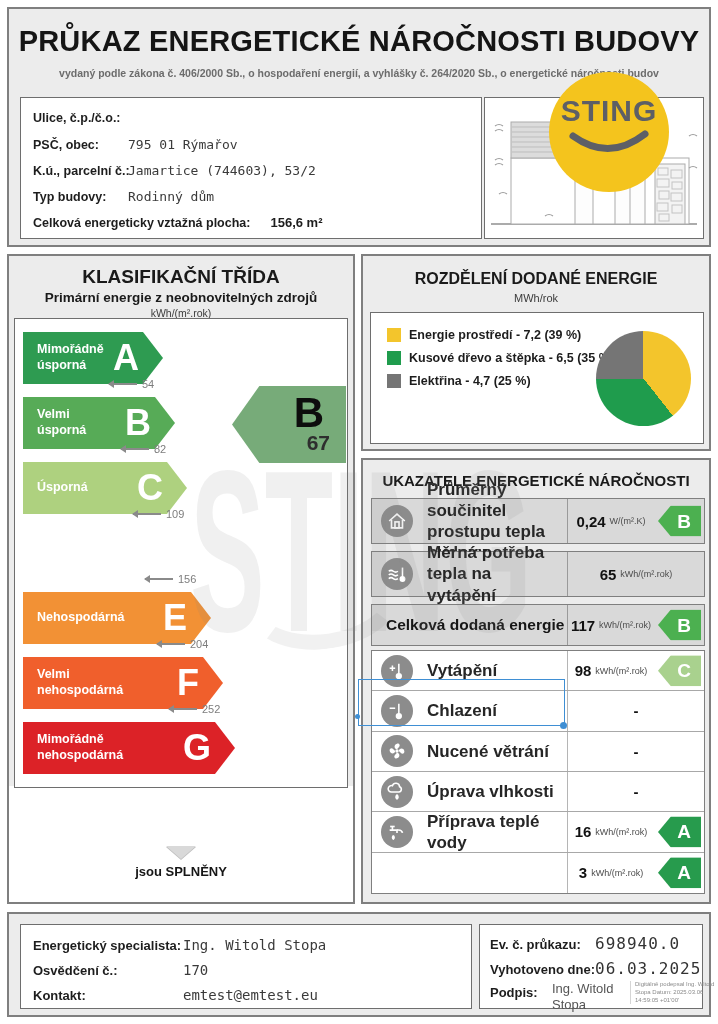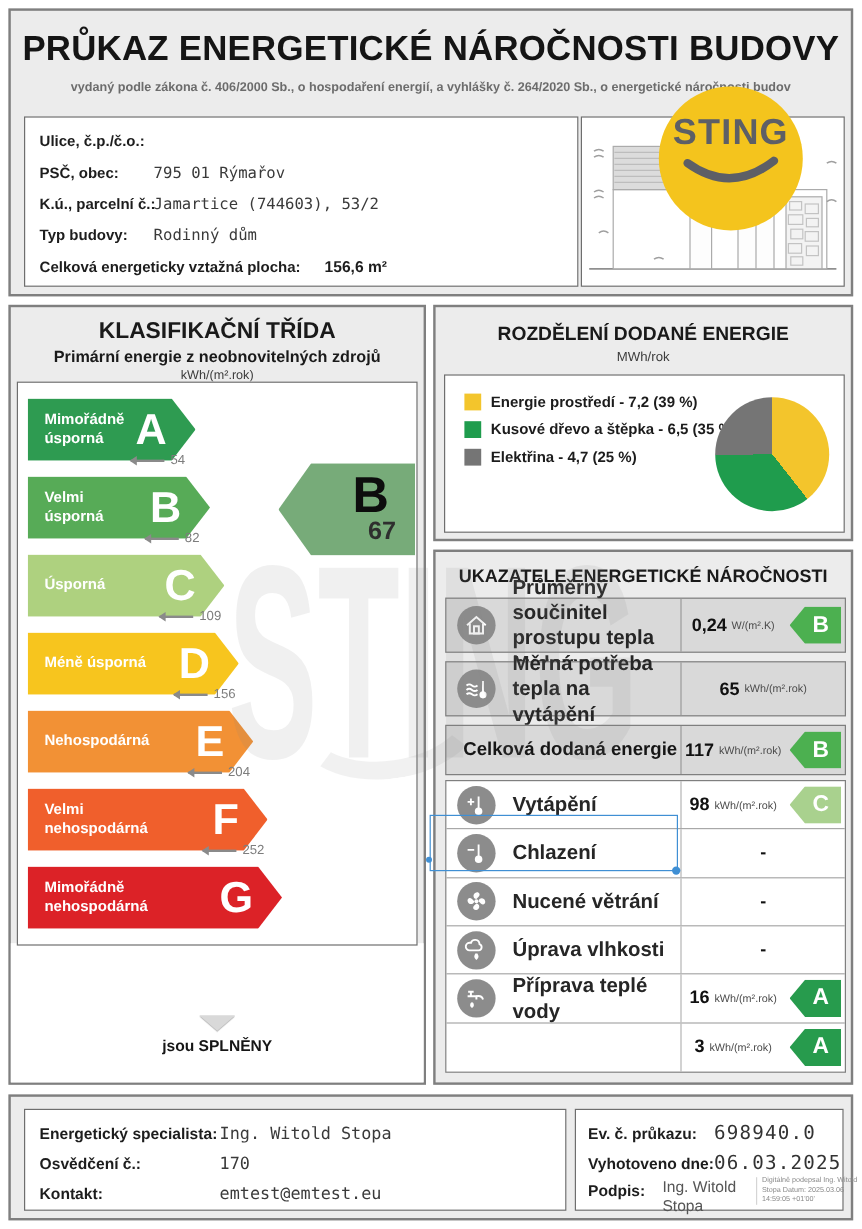--- a/index.html
+++ b/index.html
@@ -200,24 +200,20 @@
 
       <div class="cls-row" style="top: 143px; width: 164px; background-color: rgb(174, 209, 127);">
         <span class="cls-label">Úsporná</span>
         <span class="cls-letter">C</span>
       </div>
       <div class="bnd" style="left:118px;top:188px;">
         <span class="bnd-line"></span>
         <span class="bnd-num">109</span>
       </div>
 
-      <div class="cls-row" style="top: 208px; width: 176px; background-color: rgb(247, 197, 30);">
-        <span class="cls-label">Méně úsporná</span>
-        <span class="cls-letter">D</span>
-      </div>
       <div class="bnd" style="left:130px;top:253px;">
         <span class="bnd-line"></span>
         <span class="bnd-num">156</span>
       </div>
 
       <div class="cls-row" style="top: 273px; width: 188px; background-color: rgb(242, 145, 53);">
         <span class="cls-label">Nehospodárná</span>
         <span class="cls-letter">E</span>
       </div>
       <div class="bnd" style="left:142px;top:318px;">

